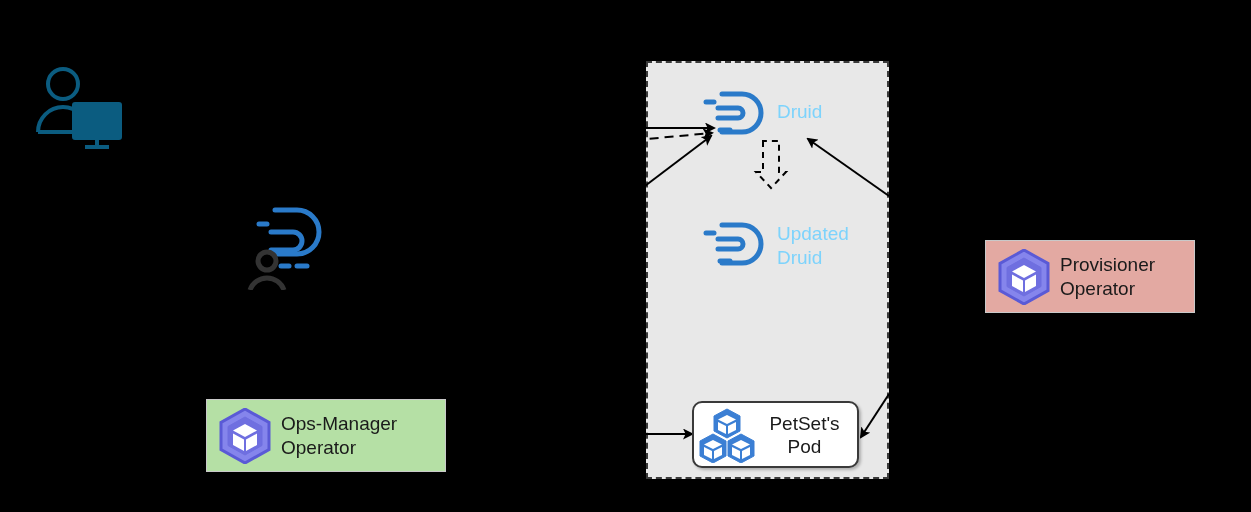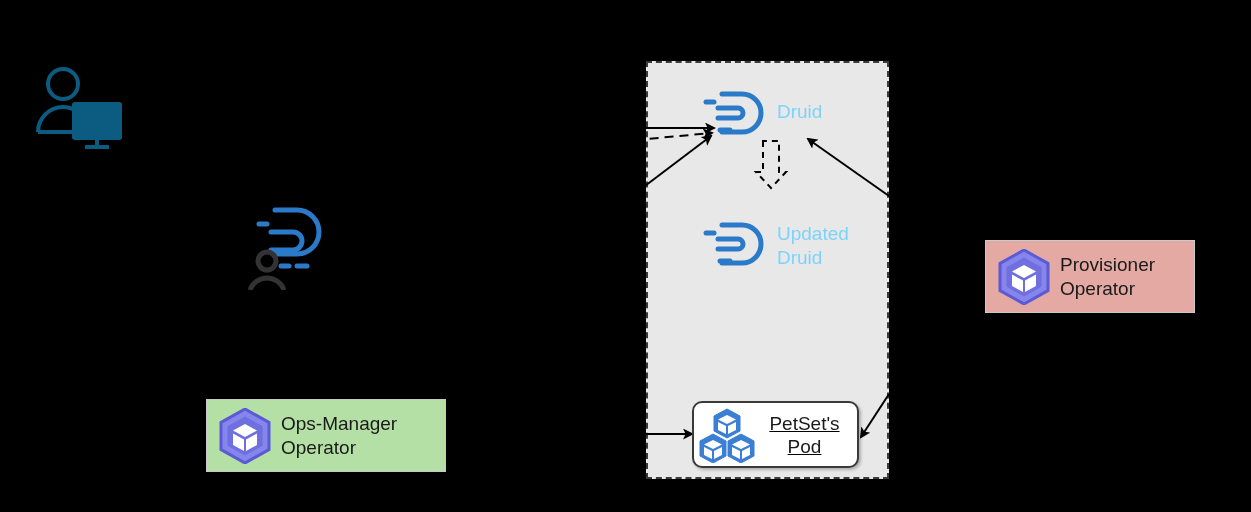--- a/index.html
+++ b/index.html
@@ -85,21 +85,20 @@
     top: 401px;
     width: 167px;
     height: 67px;
     background: #ffffff;
     border: 2px solid #3a3a3a;
     border-radius: 10px;
     box-sizing: border-box;
     display: flex;
     align-items: center;
     box-shadow: 2px 2px 3px rgba(0,0,0,0.25);
-    text-decoration: underline;
   }
   #petset-pod .pod-icon {
     flex: 0 0 auto;
     width: 58px;
     height: 56px;
     margin-left: 4px;
   }
   #petset-pod .pod-text {
     flex: 1 1 auto;
     text-align: center;

